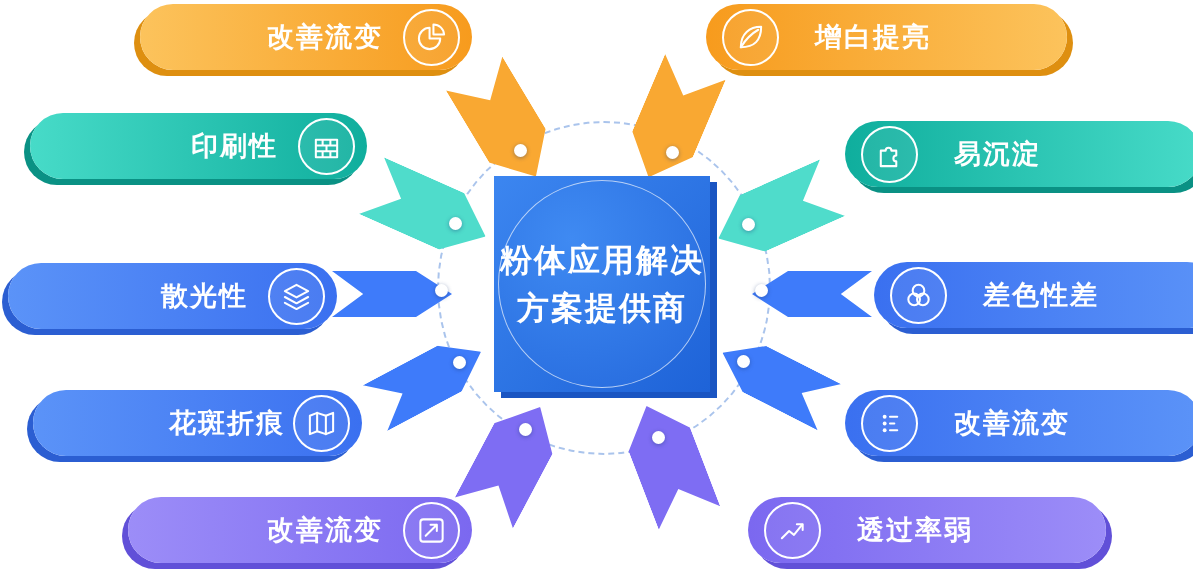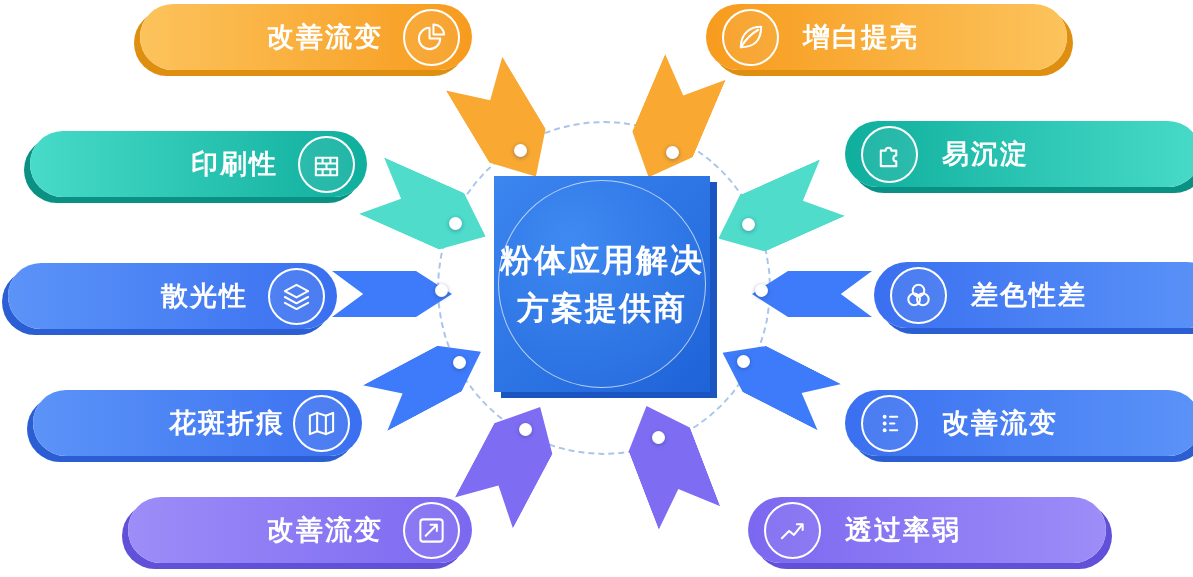--- a/index.html
+++ b/index.html
@@ -41,21 +41,21 @@
     color:#fff;font-size:32px;font-weight:700;letter-spacing:2px;line-height:1.5;
     text-align:center;
   }
   
   .pill{
     position:absolute;height:66px;border-radius:33px;z-index:5;
     display:flex;align-items:center;color:#fff;font-weight:700;font-size:27px;
     letter-spacing:2px;white-space:nowrap;
   }
   .pill.l{justify-content:flex-end;padding-right:12px;gap:20px;box-shadow:-6px 6px 0 var(--sh);}
-  .pill.r{justify-content:flex-start;padding-left:16px;gap:24px;box-shadow:6px 6px 0 var(--sh);}
+  .pill.r{justify-content:flex-start;padding-left:16px;gap:36px;box-shadow:6px 6px 0 var(--sh);}
   .pill.l.c-orange{background:linear-gradient(90deg,#FCC35C,#F79B1D);--sh:#DE8F10;}
   .pill.r.c-orange{background:linear-gradient(270deg,#FCC35C,#F79B1D);--sh:#DE8F10;}
   .pill.l.c-teal{background:linear-gradient(90deg,#47DBC8,#0FAE9D);--sh:#0A9184;}
   .pill.r.c-teal{background:linear-gradient(270deg,#47DBC8,#0FAE9D);--sh:#0A9184;}
   .pill.l.c-blue{background:linear-gradient(90deg,#5B93F8,#3A70F0);--sh:#2B5ED2;}
   .pill.r.c-blue{background:linear-gradient(270deg,#5B93F8,#3A70F0);--sh:#2B5ED2;}
   .pill.l.c-purple{background:linear-gradient(90deg,#9C8DF8,#7B68F0);--sh:#6150D8;}
   .pill.r.c-purple{background:linear-gradient(270deg,#9C8DF8,#7B68F0);--sh:#6150D8;}
   .icon-ring{
     width:53px;height:53px;flex:none;border:2.5px solid #fff;border-radius:50%;
@@ -104,21 +104,21 @@
 
   <div class="pill l c-orange" style="left:140px;top:4px;width:320px;">
     <span>改善流变</span>
     <span class="icon-ring">
         <svg viewBox="0 0 32 32">
           <path d="M14 6 A11 11 0 1 0 25 17 H14 Z"></path>
           <path d="M18 2.5 A11 11 0 0 1 29 13 H18 Z"></path>
         </svg>
       </span>
   </div>
-  <div class="pill l c-teal" style="left:30px;top:131px;width:325px;text-align:center;">
+  <div class="pill l c-teal" style="left:30px;top:113px;width:325px;text-align:center;">
     <span>印刷性</span>
     <span class="icon-ring">
         <svg viewBox="0 0 32 32">
           <path d="M5 9 H27 V27 H5 Z M5 15 H27 M5 21 H27 M12 9 V15 M20 9 V15 M16 15 V21 M12 21 V27 M20 21 V27"></path>
         </svg>
       </span>
   </div>
   <div class="pill l c-blue" style="left:8px;top:263px;width:317px;">
     <span>散光性</span>
     <span class="icon-ring">

